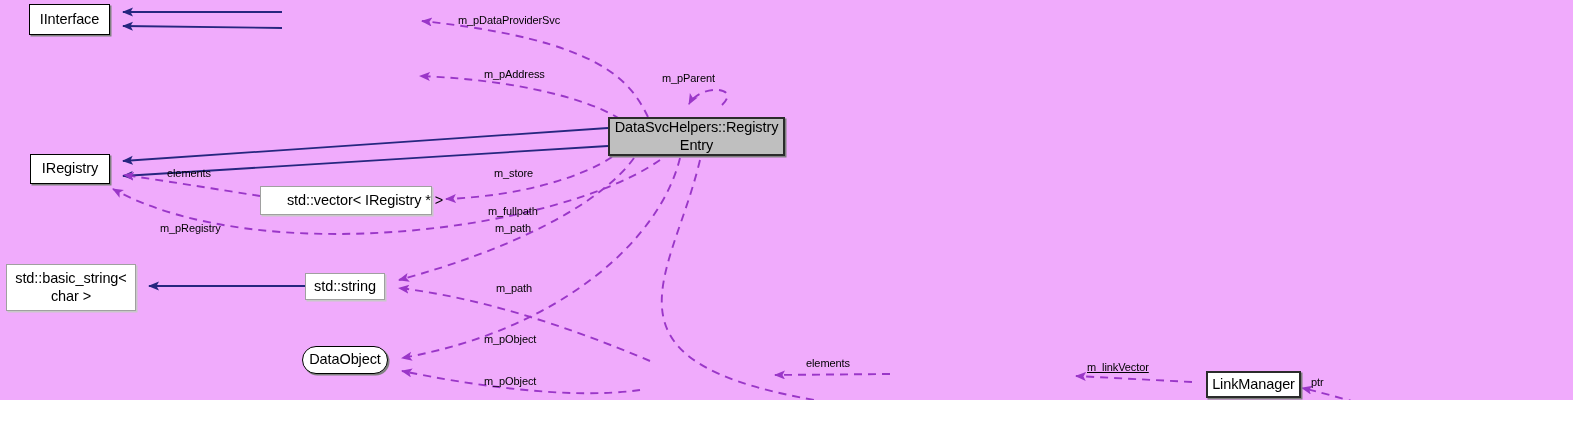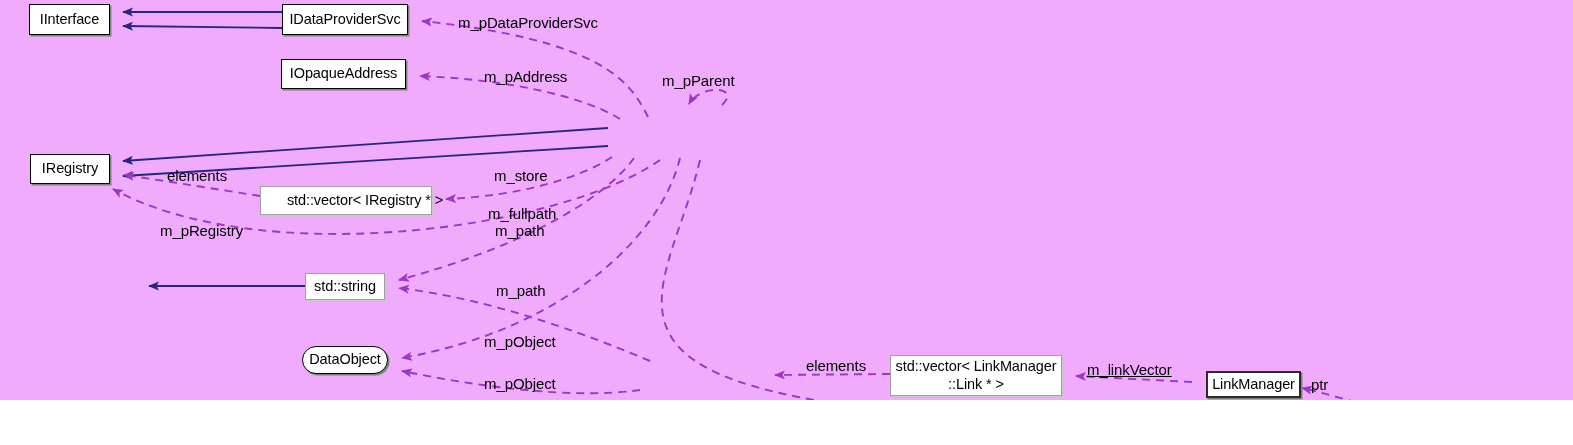--- a/index.html
+++ b/index.html
@@ -56,21 +56,21 @@
     border-width: 2px;
     box-shadow: 1.5px 1.5px 0 0 #808080;
   }
   
   .node.strong {
     border-width: 2px;
     border-color: #2b2b2b;
   }
   .edge-label {
     position: absolute;
-    font-size: 15px;
+    font-size: 11px;
     color: #000000;
     white-space: pre;
     text-align: center;
     line-height: 1.2;
     letter-spacing: -0.1px;
   }
 </style>
 </head>
 <body>
 
@@ -109,51 +109,49 @@
       <path d="M1192,382 L1076,376" marker-end="url(#arrow-usage)"></path>
       <path d="M1370,406 C1340,398 1320,392 1302,388" marker-end="url(#arrow-usage)"></path>
       <path d="M700,160 C660,330 500,430 1350,425" marker-end="url(#arrow-usage)"></path>
     </g>
   </svg>
 
   <div class="node plain" style="left:29px; top:4px; width:81px; height:31px;">
     <span>IInterface</span>
   </div>
 
-  <div class="node plain" style="left:282px; top:4px; width:126px; height:31px;">
-    <span>IDataProviderSvc</span>
+
+
+  <div class="node focus" style="left:608px; top:117px; width:177px; height:39px;">
+    <span>DataSvcHelpers::Registry
+Entry</span>
   </div>
-
-  <div class="node plain" style="left:281px; top:59px; width:125px; height:30px;">
-    <span>IOpaqueAddress</span>
-  </div>
-
 
   <div class="node plain" style="left:30px; top:154px; width:80px; height:30px;text-align:right;">
     <span>IRegistry</span>
   </div>
 
   <div class="node tmpl" style="left:260px; top:186px; width:172px; height:29px;padding-left:38px;">
     <span>std::vector&lt; IRegistry * &gt;</span>
   </div>
 
+  <div class="node tmpl" style="left:6px; top:264px; width:130px; height:47px;">
+    <span>std::basic_string&lt;
+char &gt;</span>
+  </div>
 
   <div class="node tmpl" style="left:305px; top:273px; width:80px; height:27px;">
     <span>std::string</span>
   </div>
 
   <div class="node plain" style="left:302px; top:346px; width:86px; height:28px;border-radius:14px;">
     <span>DataObject</span>
   </div>
 
 
-  <div class="node tmpl" style="left:890px; top:355px; width:172px; height:41px;">
-    <span>std::vector&lt; LinkManager
-::Link * &gt;</span>
-  </div>
 
   <div class="node plain strong" style="left:1192px; top:371px; width:95px; height:27px;margin-left:14px;">
     <span>LinkManager</span>
   </div>
 
 
   <div class="edge-label" style="left:458px; top:14px;">m_pDataProviderSvc</div>
 
   <div class="edge-label" style="left:484px; top:68px;">m_pAddress</div>
 

